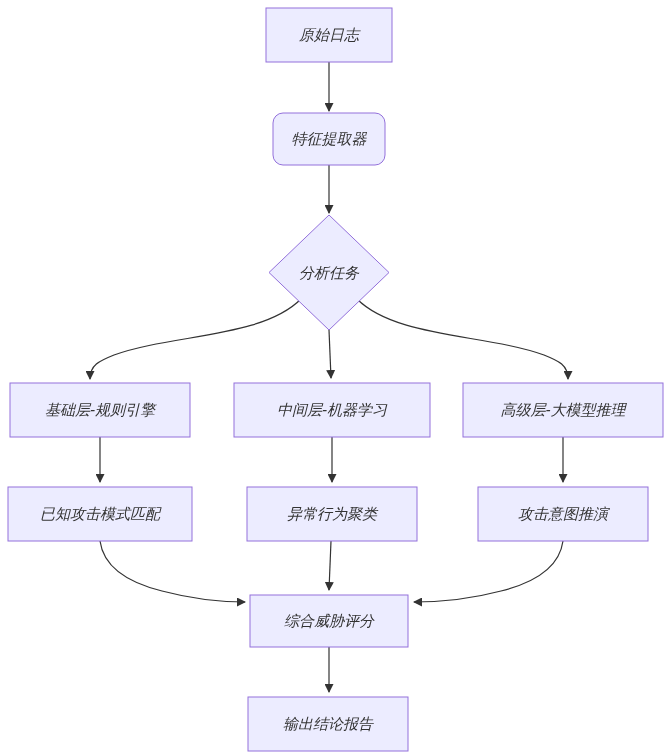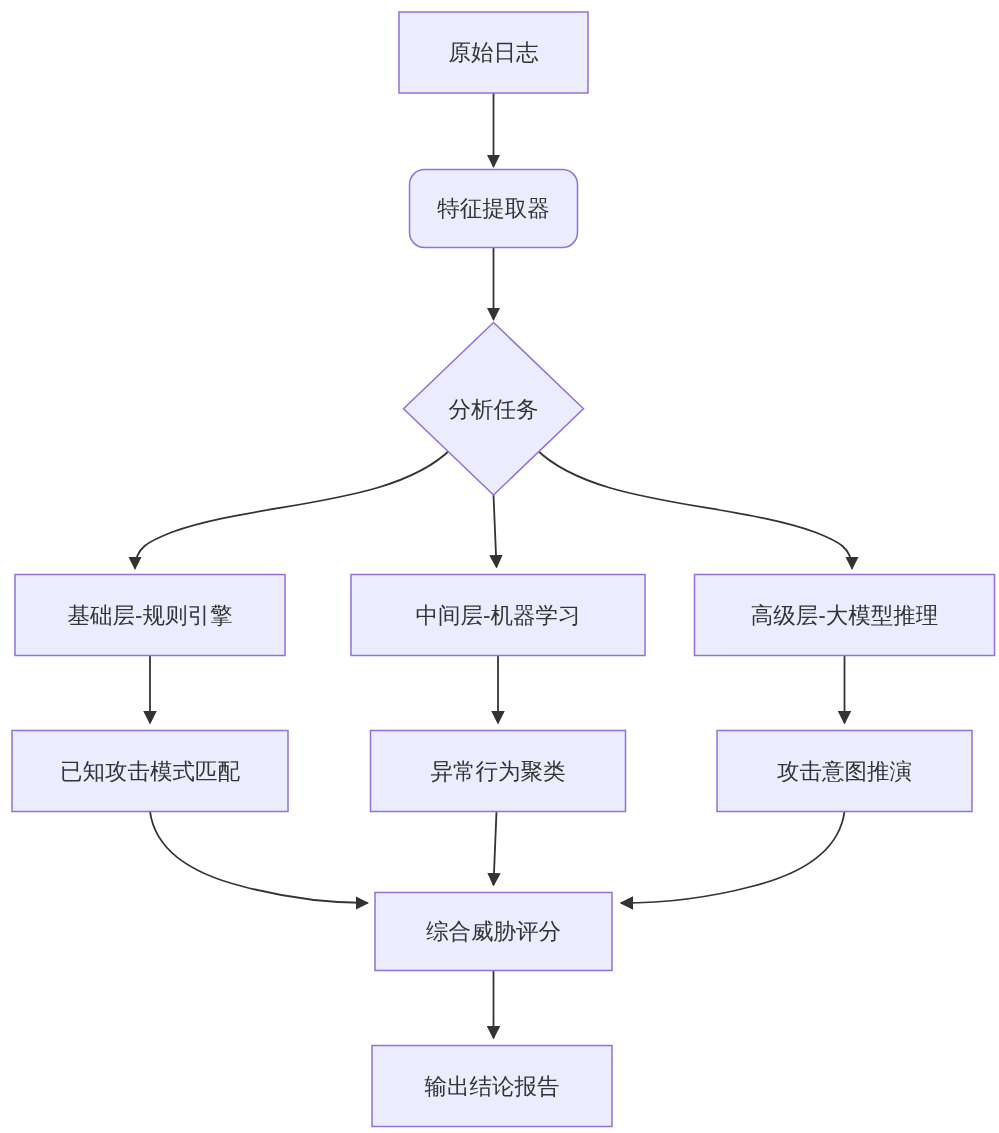--- a/index.html
+++ b/index.html
@@ -3,21 +3,21 @@
 <meta charset="utf-8">
 <style>
   :root{
     --node-fill:#ECECFF;
     --node-border:#9370DB;
     --edge-color:#333333;
     --text-color:#333333;
     --bg:#ffffff;
   }
   html,body{margin:0;padding:0;background:var(--bg);}
-  .canvas{width:654px;height:755px;position:relative;background:var(--bg);}
+  .canvas{width:654px;height:755px;position:relative;background:var(--bg);font-style:italic;}
   .node-shape{fill:var(--node-fill);stroke:var(--node-border);stroke-width:1;}
   .node-label{
     font-family:"Liberation Sans","DejaVu Sans",sans-serif;
     font-size:15px;
     fill:var(--text-color);
     text-anchor:middle;
   }
   .edge{fill:none;stroke:var(--edge-color);stroke-width:1.2;}
   .arrowhead{fill:var(--edge-color);stroke:none;}
 </style>

